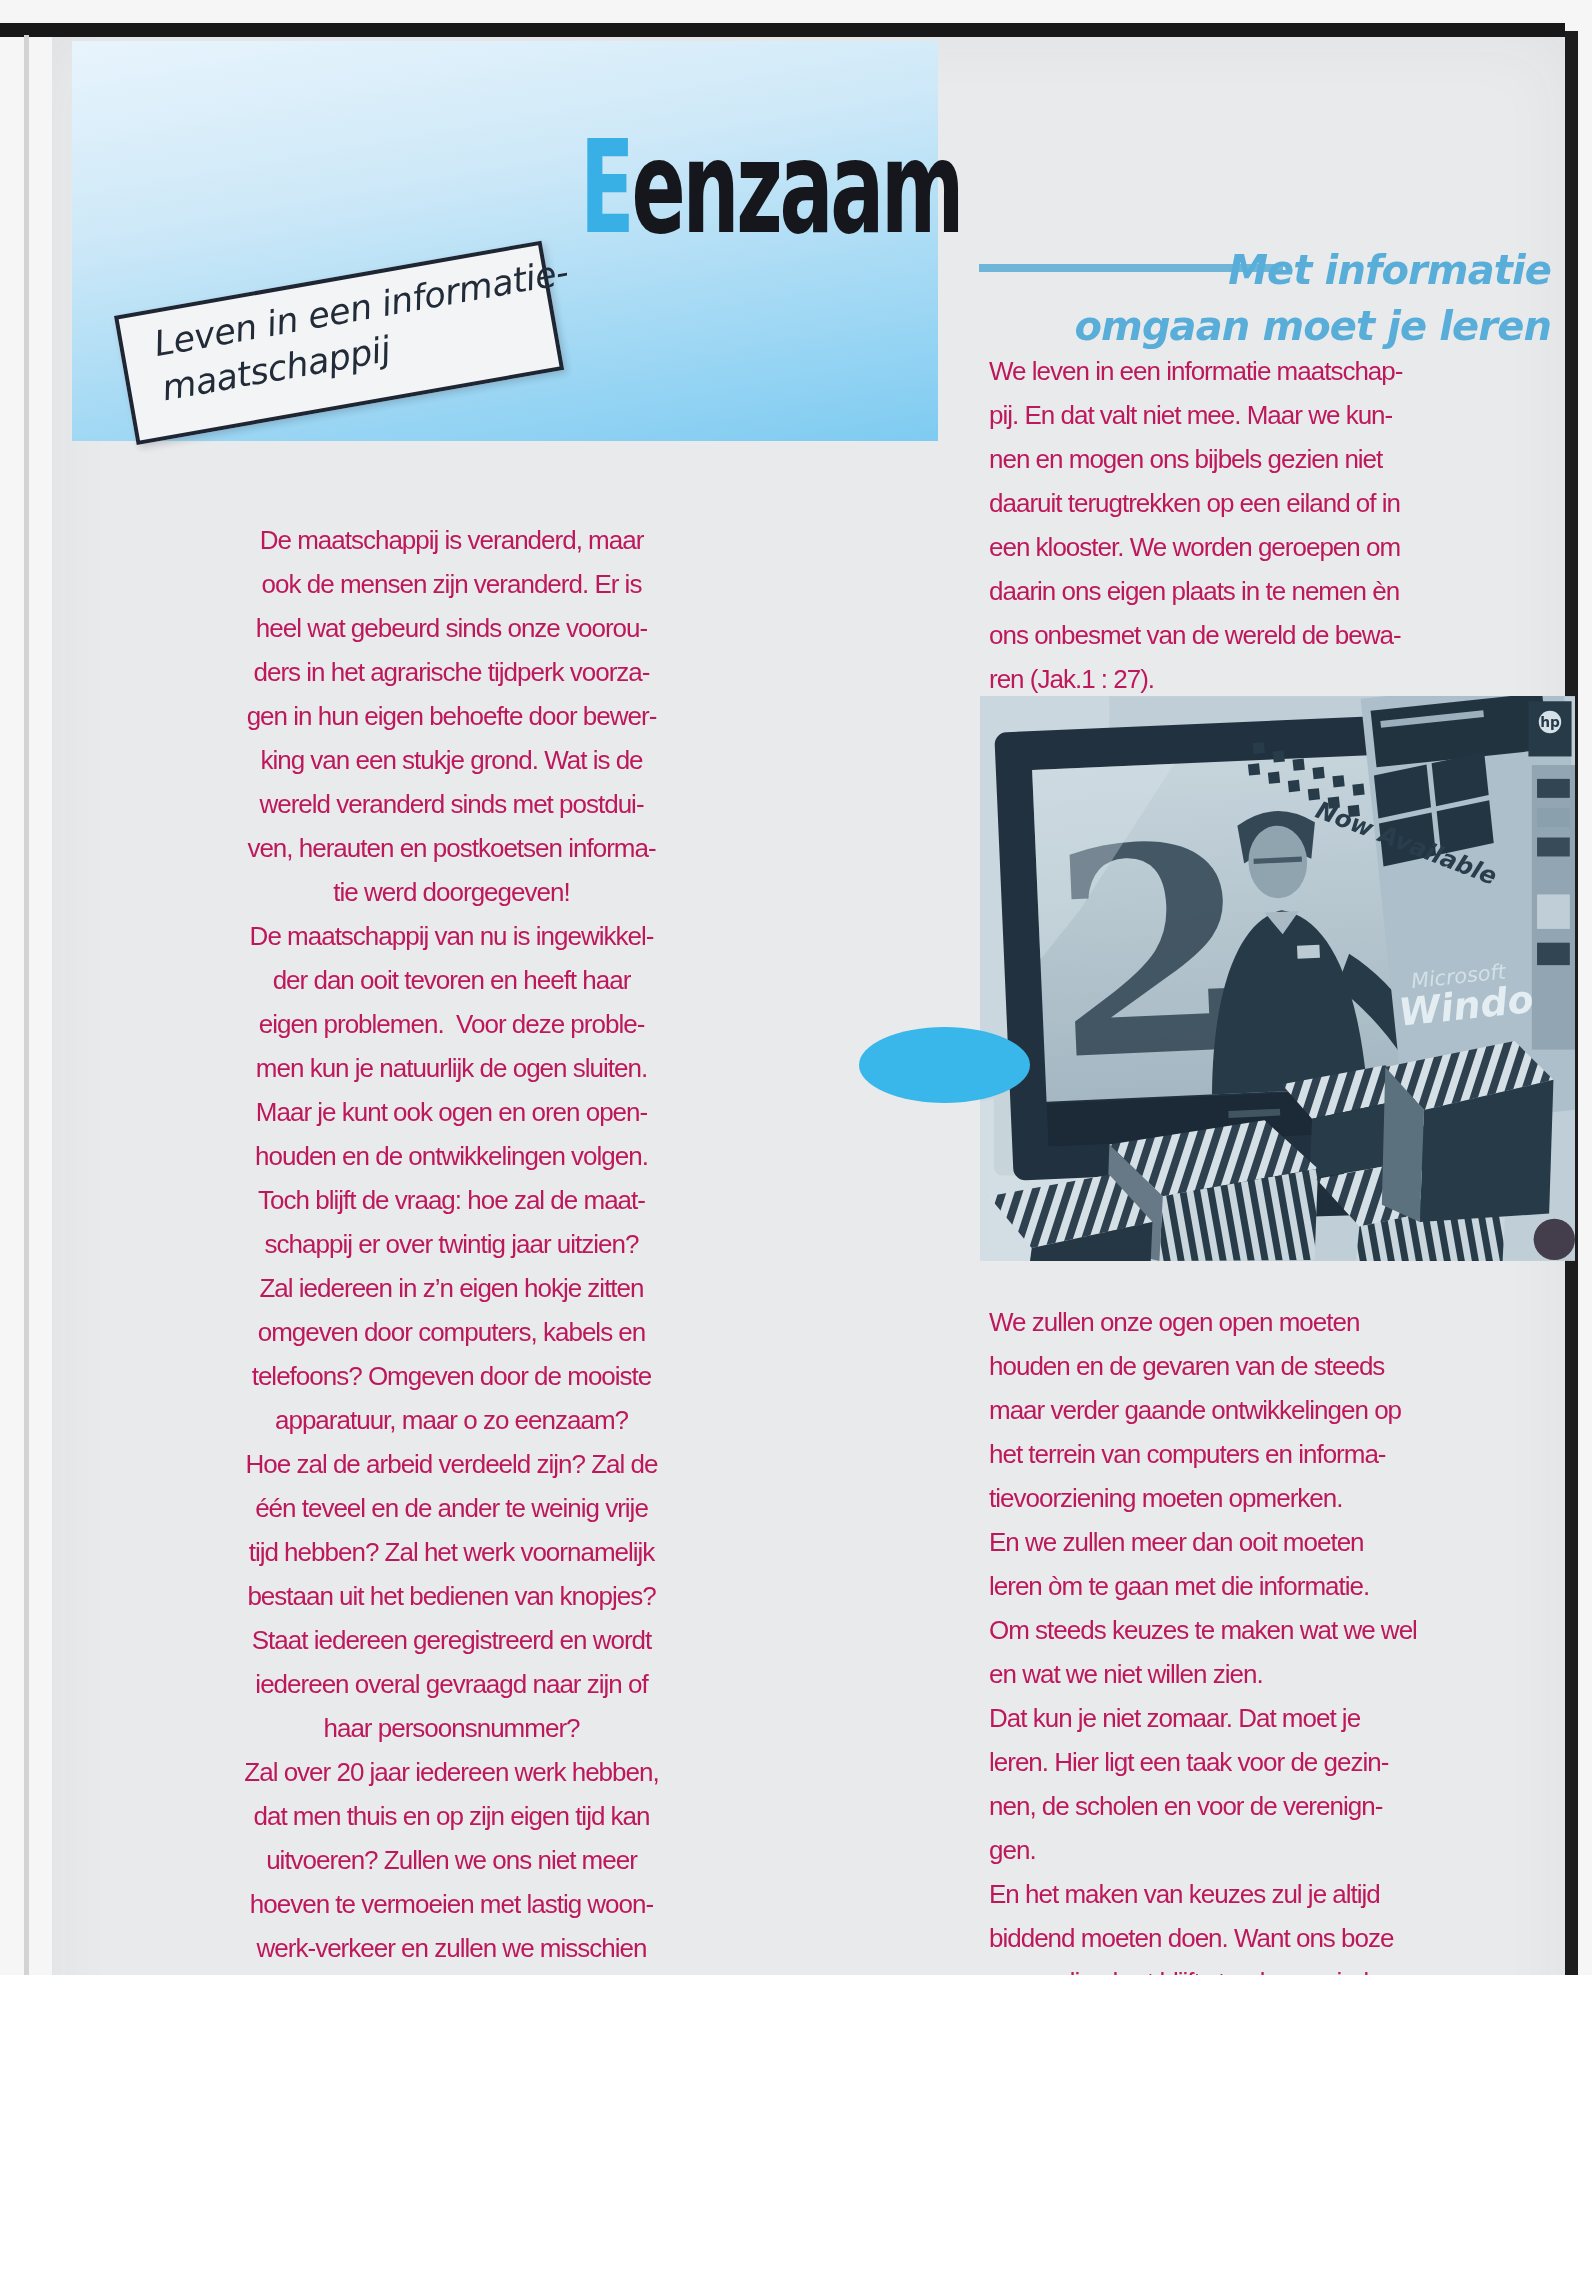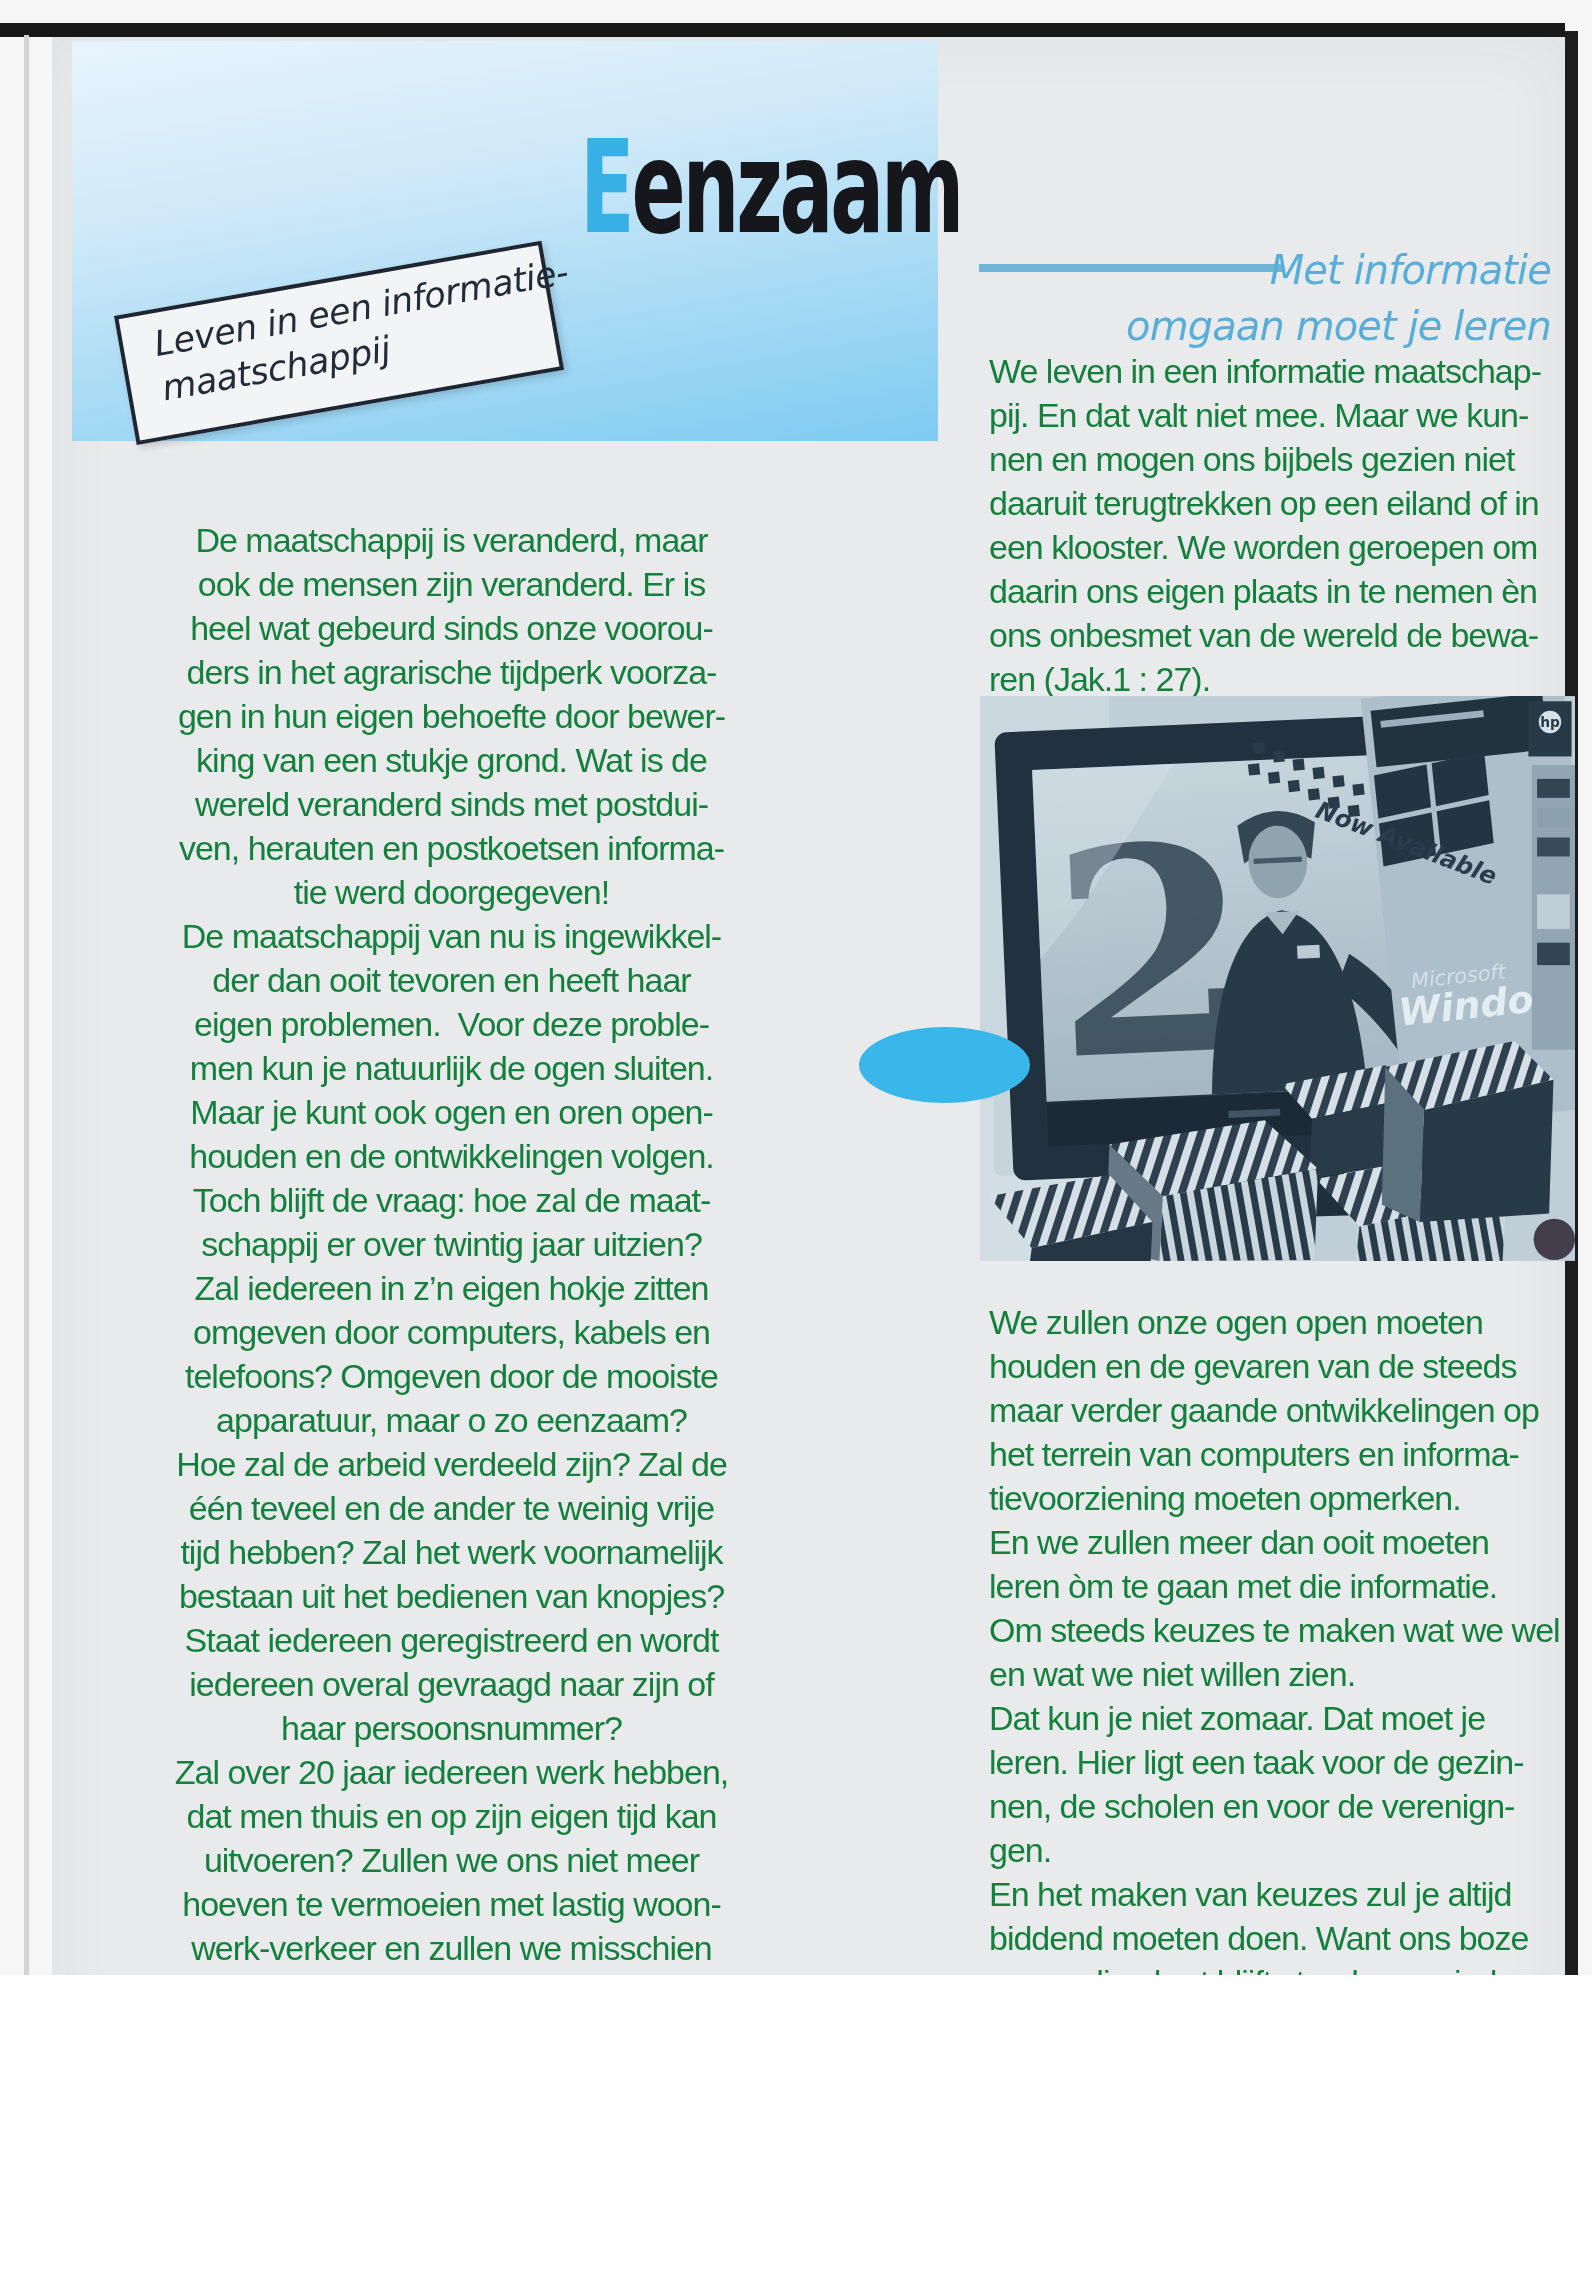--- a/index.html
+++ b/index.html
@@ -31,25 +31,25 @@
   
   .banner{left:114px;top:316px;width:395px;height:114px;background:#f3f4f6;
           border:4.3px solid #1e2633;transform:rotate(-10deg);transform-origin:0 0;
           box-shadow:2.6px 3.5px 7px rgba(20,30,40,0.18);padding:8.6px 0 0 31px;box-sizing:content-box;}
   .banner-text{font-family:"DejaVu Sans",sans-serif;font-style:italic;font-weight:500;
                font-size:35px;line-height:45px;color:#222b38;letter-spacing:-0.4px;white-space:pre;}
 
   
   .heading{left:947px;top:242px;width:604px;text-align:right;font-family:"DejaVu Sans",sans-serif;
            font-style:italic;font-size:40px;line-height:56px;color:#58aed8;letter-spacing:-0.9px;
-           white-space:pre;}
+           white-space:pre;font-weight:bold;}
   .heading-rule{left:979px;top:264px;width:304px;height:7.8px;background:#6fb5d8;}
 
   
-  .body-text{font-size:34px;line-height:44px;letter-spacing:-1px;color:#15803d;white-space:pre;}
+  .body-text{font-size:26px;line-height:44px;letter-spacing:-1px;color:#be185d;white-space:pre;}
   .col-left{left:141px;top:518px;width:621px;text-align:center;}
   .col-right-intro{left:989px;top:349px;width:604px;}
   .col-right-body{left:989px;top:1300px;width:604px;}
 
   
   .photo{left:980px;top:696px;width:595px;height:565px;}
 
   
   .ellipse{left:859px;top:1027px;width:171px;height:76px;background:#39b7ea;border-radius:50%;}
 

